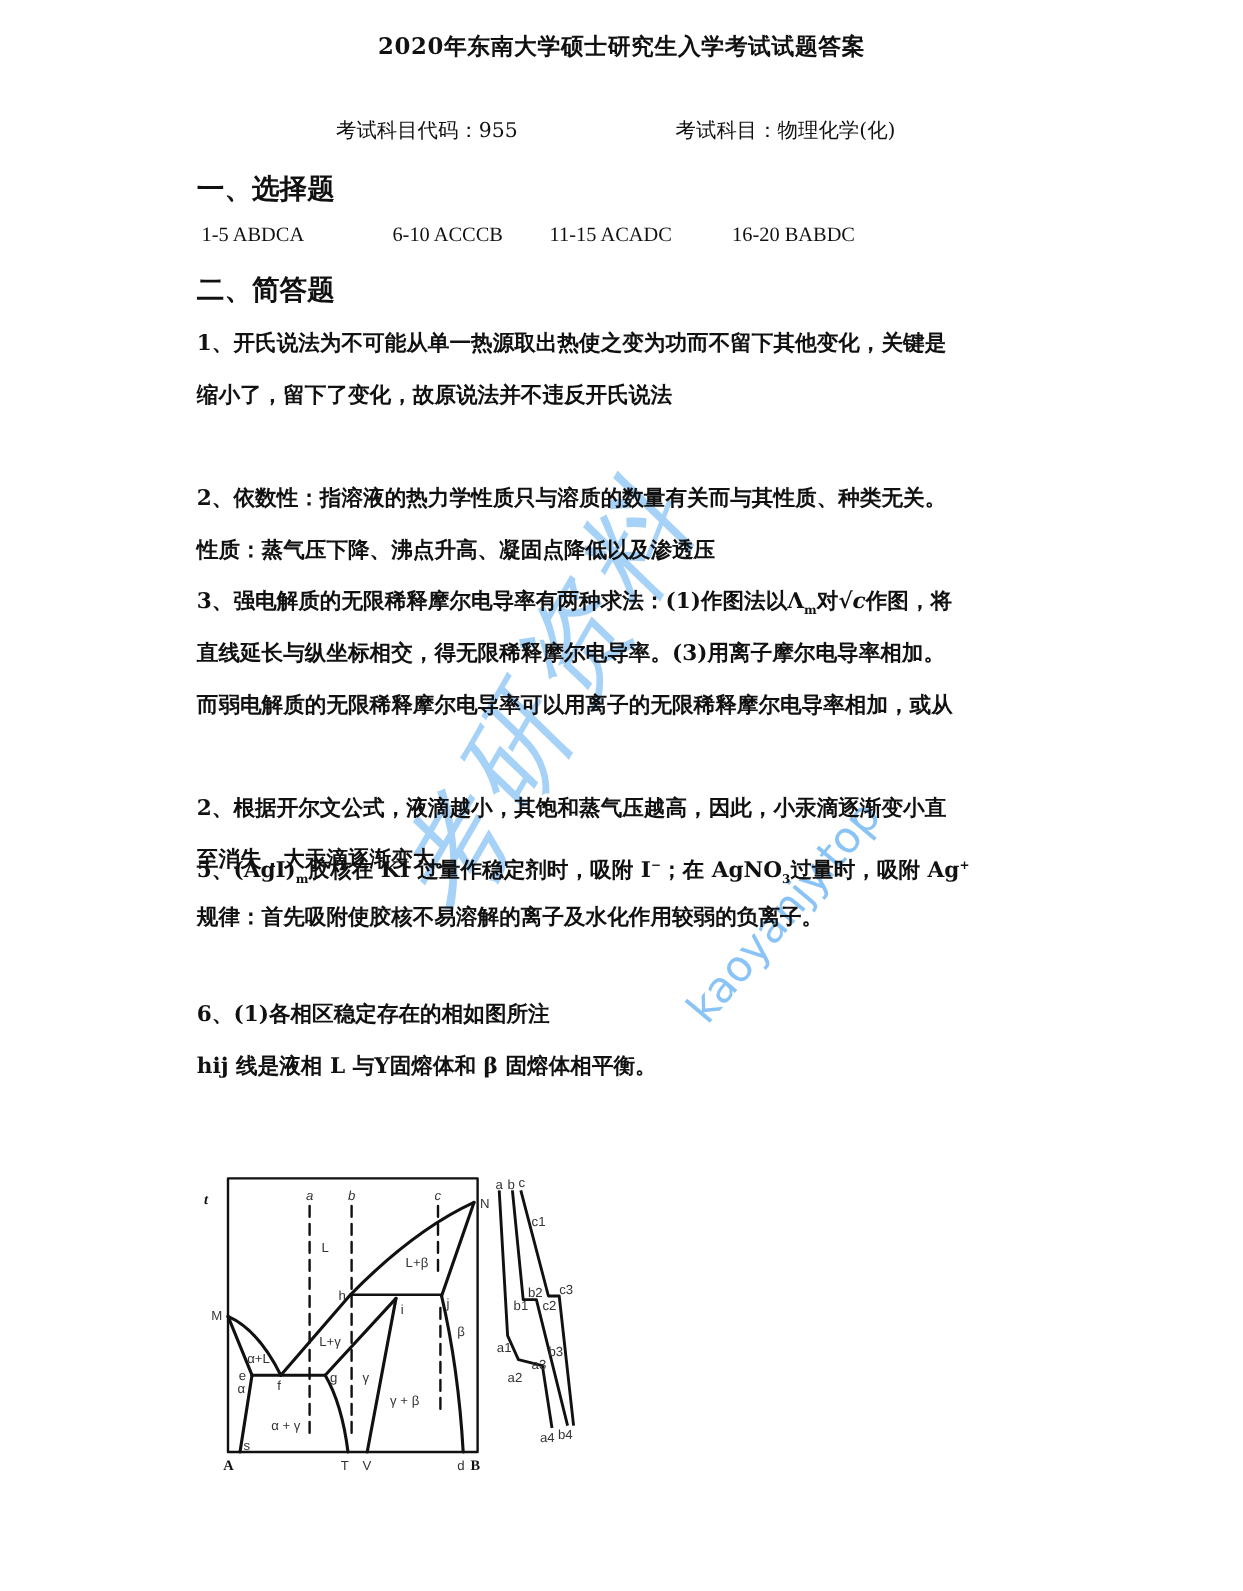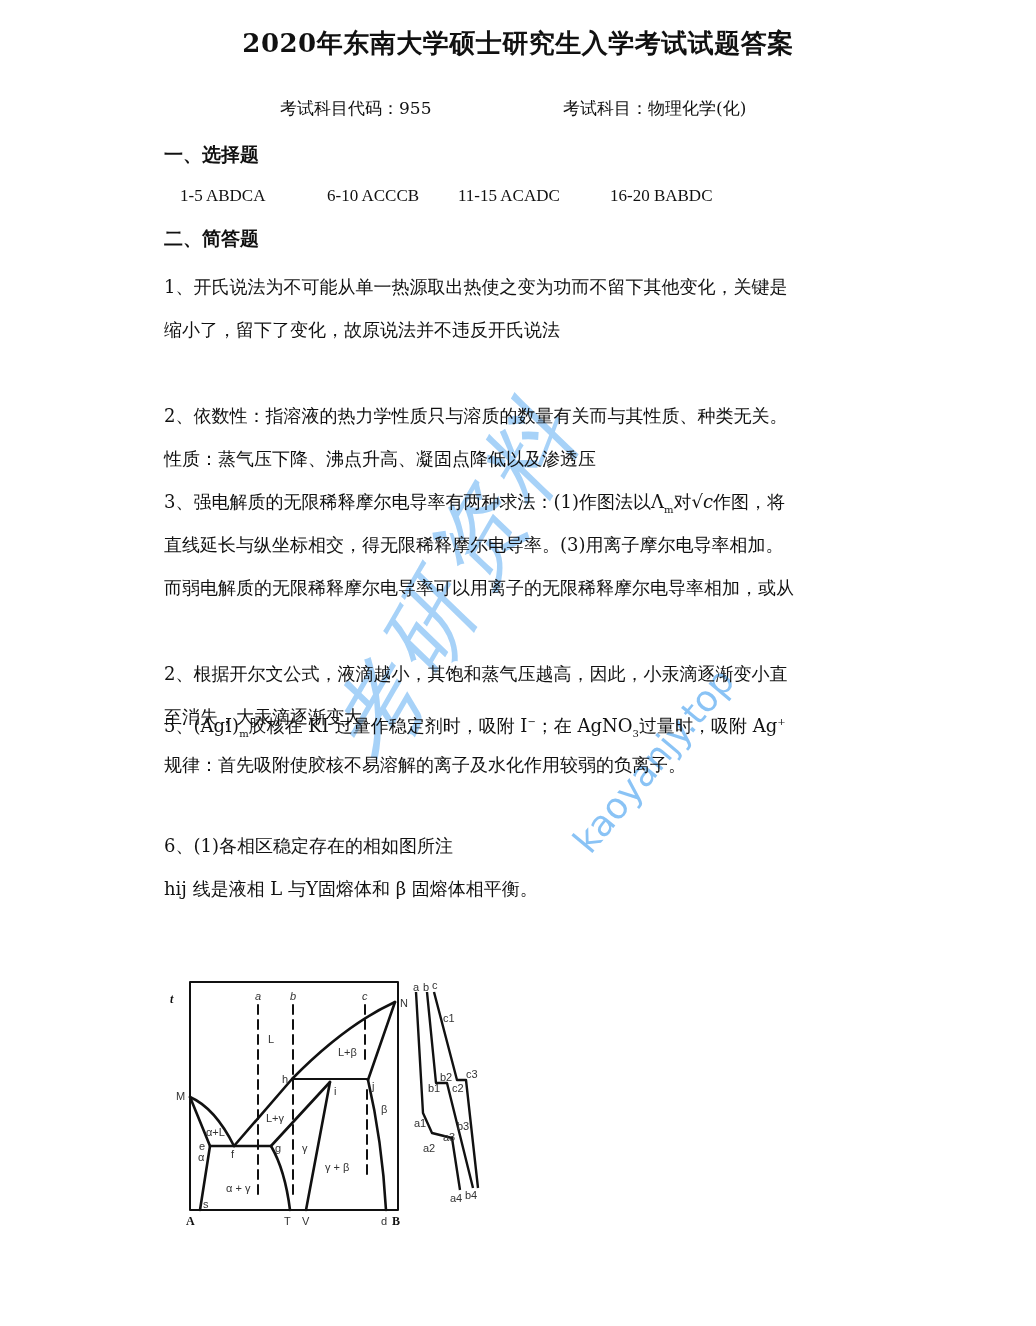--- a/index.html
+++ b/index.html
@@ -1,26 +1,26 @@
 <!DOCTYPE html>
 <html><head>
 <meta charset="utf-8">
 <style>
   html, body { margin: 0; padding: 0; background: #ffffff; }
   body { width: 1036px; height: 1326px; position: relative; overflow: hidden;
          font-family: "DejaVu Serif", "Liberation Serif", serif; color: #111; }
   .title { position: absolute; left: 0; width: 1036px; top: 26px; text-align: center;
-           font-family: "DejaVu Serif", serif; font-weight: bold; font-size: 26px; letter-spacing: 0.5px; }
+           font-family: "DejaVu Serif", serif; font-weight: bold; font-size: 19px; letter-spacing: 0.5px; }
   .subject-row { position: absolute; top: 97px; left: 0; width: 1036px; font-size: 17px; }
   .subject-row span { position: absolute; top: 0; }
-  .section-h { position: absolute; left: 164px; font-family: "DejaVu Sans", sans-serif; font-weight: bold; font-size: 19px; }
+  .section-h { position: absolute; left: 164px; font-family: "DejaVu Sans", sans-serif; font-weight: bold; font-size: 23px; }
   .answers { position: absolute; top: 186px; left: 164px; font-size: 17px; font-family: "Liberation Serif", serif; }
   .answers span { position: absolute; white-space: nowrap; }
   .para { position: absolute; left: 164px; width: 756px; font-size: 18px; line-height: 43px; }
-  .line { white-space: nowrap; height: 43px; }
+  .line { white-space: nowrap; height: 43px; font-weight: bold; }
   .indent { padding-left: 22px; }
   sub, sup { font-size: 10px; }
   .watermark { position: absolute; pointer-events: none; color: #3d9cf0; opacity: 0.45; }
   .wm-cn { left: 255px; top: 520px; font-size: 92px; transform: rotate(-60deg); transform-origin: center;
            font-family: "DejaVu Serif", serif; font-style: italic; letter-spacing: 8px; white-space: nowrap; }
   .wm-url { left: 540px; top: 740px; font-size: 36px; transform: rotate(-50deg);
             font-family: "DejaVu Sans", sans-serif; white-space: nowrap; opacity: 0.6; }
   .figure { position: absolute; left: 150px; top: 960px; width: 350px; height: 270px; }
   .figure svg { width: 350px; height: 270px; }
   .lbl { font-family: "Liberation Sans", sans-serif; font-size: 11px; fill: #333; }
@@ -34,21 +34,21 @@
 
 <div class="title">2020年东南大学硕士研究生入学考试试题答案</div>
 
 <div class="subject-row">
   <span style="left:280px;">考试科目代码：955</span>
   <span style="left:563px;">考试科目：物理化学(化)</span>
 </div>
 
 <div class="section-h" style="top:142px;">一、选择题</div>
 <div class="answers">
-  <span style="left:16px;">1-5 ABDCA</span>
+  <span style="left:4px;">1-5 ABDCA</span>
   <span style="left:163px;">6-10 ACCCB</span>
   <span style="left:294px;">11-15 ACADC</span>
   <span style="left:446px;">16-20 BABDC</span>
 </div>
 
 <div class="section-h" style="top:226px;">二、简答题</div>
 
 <div class="para" style="top:265px;">
   <div class="line">1、开氏说法为不可能从单一热源取出热使之变为功而不留下其他变化，关键是</div>
   <div class="line">缩小了，留下了变化，故原说法并不违反开氏说法</div>

